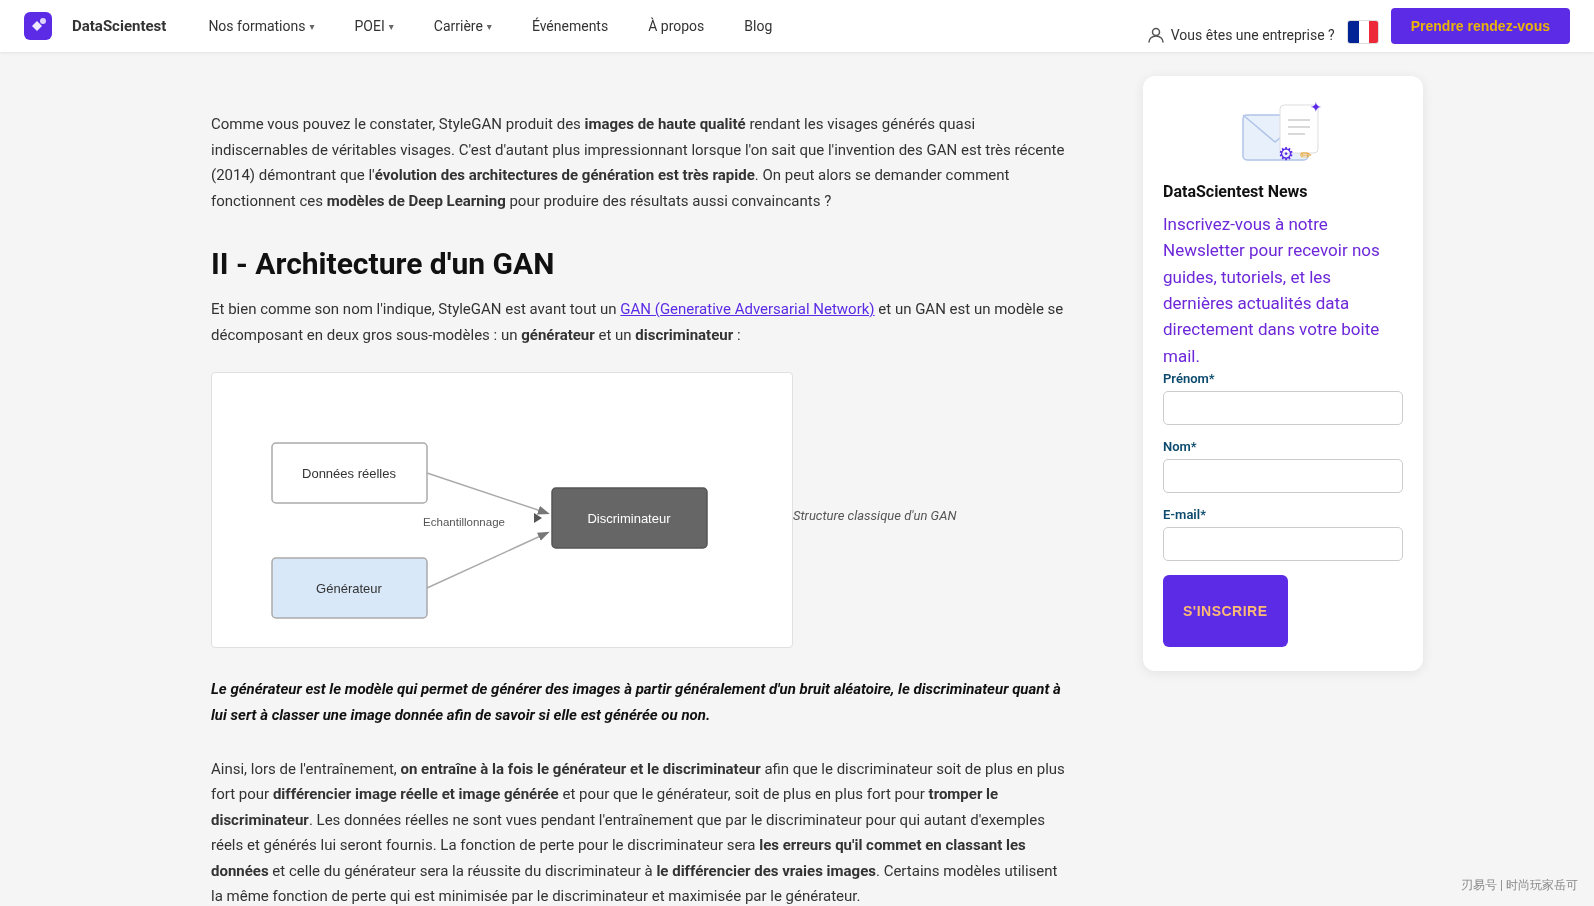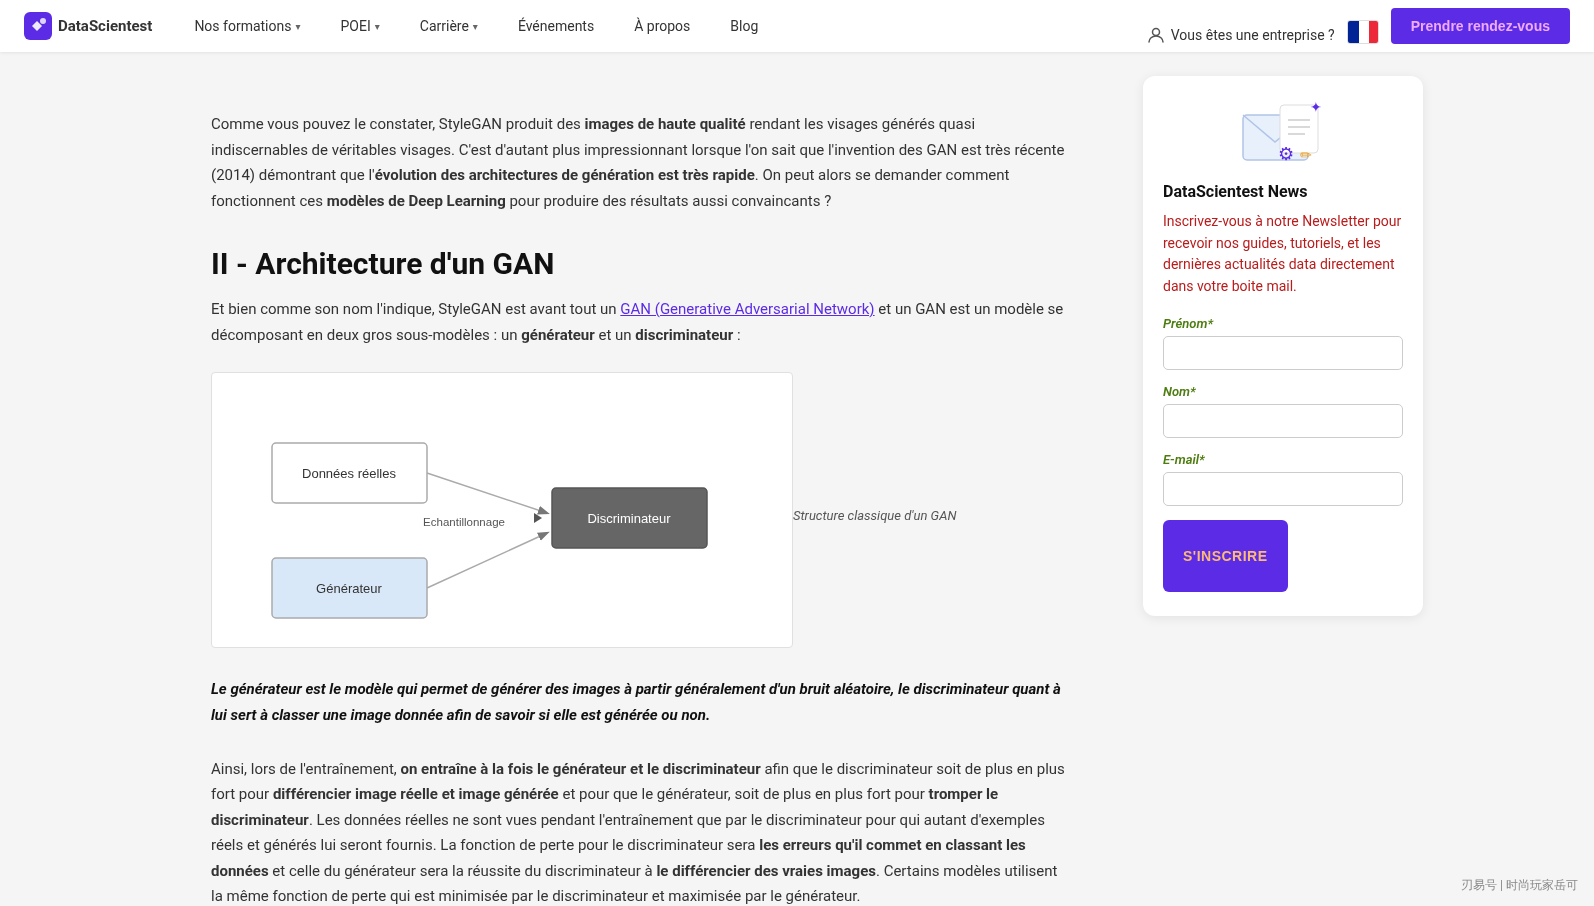--- a/index.html
+++ b/index.html
@@ -18,21 +18,21 @@
       background: #fff;
       display: flex;
       align-items: center;
       padding: 0 24px;
       z-index: 100;
       box-shadow: 0 1px 3px rgba(0,0,0,0.08);
     }
     .navbar-logo {
       display: flex;
       align-items: center;
-      gap: 6px;
+      gap: 20px;
       font-weight: 700;
       font-size: 15px;
       color: #333;
       text-decoration: none;
       margin-right: 32px;
       justify-content: space-between;
     }
     .logo-icon {
       width: 28px;
       height: 28px;
@@ -71,21 +71,21 @@
     }
     .flag-icon {
       width: 32px;
       height: 24px;
       border-radius: 3px;
       overflow: hidden;
       border: 1px solid #ddd;
     }
     .btn-primary {
       background: #5b2be6;
-      color: #f0abfc;
+      color: #eab308;
       border: none;
       border-radius: 4px;
       padding: 10px 20px;
       font-size: 14px;
       font-weight: 600;
       cursor: pointer;
       white-space: nowrap;
     }
 
     
@@ -188,33 +188,33 @@
       margin-bottom: 12px;
     }
     .newsletter-title {
       font-size: 16px;
       font-weight: 700;
       color: #111;
       margin-bottom: 10px;
       text-align: left;
     }
     .newsletter-desc {
-      font-size: 14px;
-      color: #b91c1c;
+      font-size: 17px;
+      color: #6d28d9;
       line-height: 1.55;
-      margin-bottom: 18px;
+      margin-bottom: 2px;
     }
     .form-label {
       font-size: 13px;
       color: #333;
       font-weight: 600;
       margin-bottom: 5px;
       display: block;
     }
-    .form-label span { color: #4d7c0f; font-style: italic; }
+    .form-label span { color: #0c4a6e; }
     .form-input {
       width: 100%;
       padding: 8px 10px;
       border: 1.5px solid #ccc;
       border-radius: 5px;
       font-size: 14px;
       margin-bottom: 14px;
       outline: none;
     }
     .form-checkbox-row {

